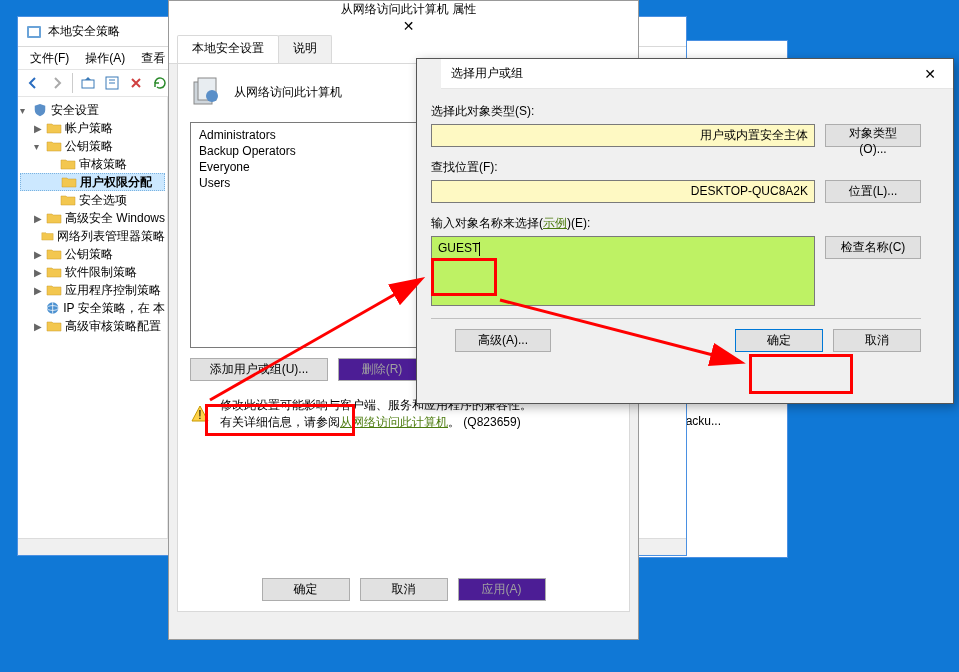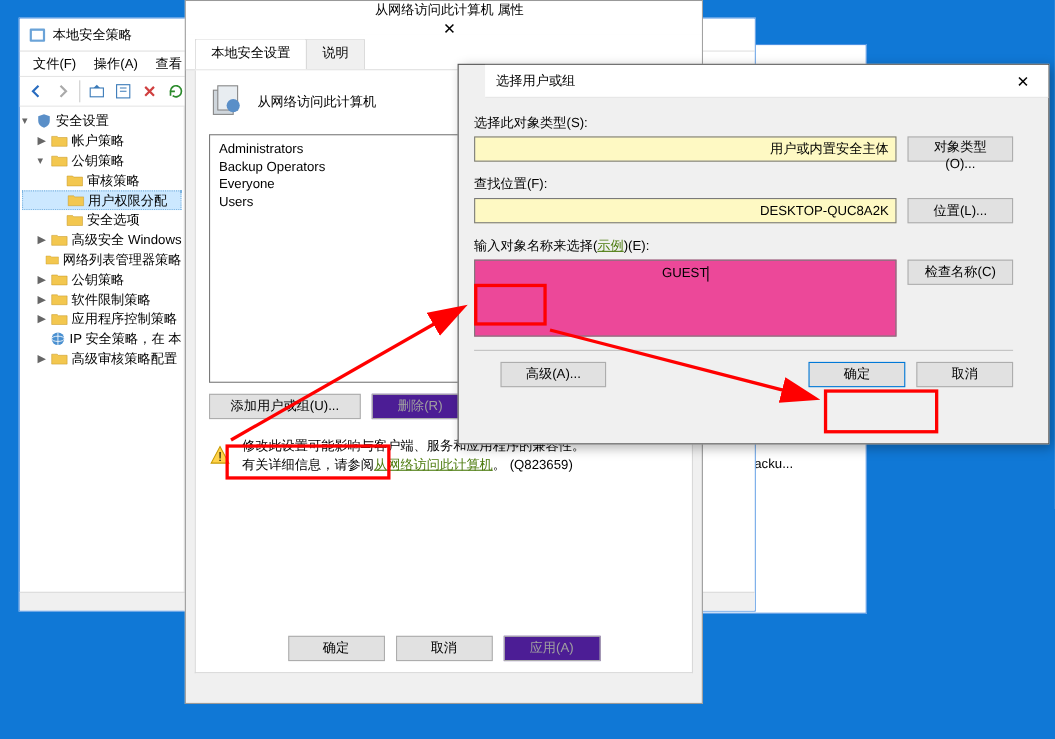--- a/index.html
+++ b/index.html
@@ -12,21 +12,21 @@
 .mmc-menubar { height: 22px; display: flex; align-items: center; padding: 0 6px; gap: 4px; background: #fff; }
 .mmc-menubar span { padding: 2px 6px; cursor: default; }
 .mmc-toolbar { height: 28px; display: flex; align-items: center; padding: 0 4px; gap: 2px; border-top: 1px solid #e5e5e5; border-bottom: 1px solid #e5e5e5; background: #fff; }
 .mmc-toolbar .tb { width: 22px; height: 22px; display: flex; align-items: center; justify-content: center; }
 .mmc-body { display: flex; height: calc(100% - 80px); }
 .tree { width: 150px; border-right: 1px solid #e5e5e5; overflow: hidden; padding: 4px 2px; }
 .tree-row { display: flex; align-items: center; height: 18px; white-space: nowrap; }
 .tree-row .indent { display: inline-block; }
 .tree-row .arrow { width: 12px; color: #666; font-size: 10px; }
 .tree-row .ficon { width: 16px; height: 14px; margin-right: 3px; }
-.tree-row.sel { background: #cce8ff; border: 1px dotted #7bb3e0; }
+.tree-row.sel { background: #cce8ff; border: 1px dotted #7bb3e0; font-weight: bold; }
 .mmc-content { flex: 1; background: #fff; }
 .scrollbar-h { position: absolute; bottom: 0; left: 0; right: 0; height: 17px; background: #f0f0f0; border-top: 1px solid #dcdcdc; }
 
 
 .props-window { position: absolute; left: 168px; top: 0; width: 471px; height: 640px; background: #f0f0f0; border: 1px solid #999; }
 .props-titlebar { height: 30px; background: #fff; display: flex; align-items: center; justify-content: space-between; padding: 0 0 0 10px; flex-direction: column; }
 .props-titlebar .wclose { width: 46px; height: 30px; display: flex; align-items: center; justify-content: center; font-size: 14px; }
 .tabs { background: #fff; border-bottom: 1px solid #d9d9d9; display: flex; padding: 4px 8px 0 8px; }
 .tab { padding: 4px 14px 6px 14px; background: #fff; border: 1px solid #d9d9d9; border-bottom: none; margin-right: -1px; border-radius: 2px 2px 0 0; }
 .tab.inactive { background: #f0f0f0; }
@@ -49,21 +49,21 @@
 .right-panel .rows div { padding: 1px 0; white-space: nowrap; overflow: hidden; text-overflow: ellipsis; }
 
 
 .select-window { position: absolute; left: 416px; top: 58px; width: 538px; height: 346px; background: #f0f0f0; border: 1px solid #555; box-shadow: 3px 3px 10px rgba(0,0,0,0.3); }
 .select-titlebar { height: 30px; background: #fff; display: flex; align-items: center; justify-content: space-between; padding: 0 0 0 10px; border-bottom: 1px solid #e5e5e5; margin-left: 24px; }
 .select-titlebar .wclose { width: 46px; height: 30px; display: flex; align-items: center; justify-content: center; font-size: 14px; }
 .select-body { padding: 14px 32px 10px 14px; }
 .field-label { margin-bottom: 4px; }
 .field-row { display: flex; gap: 10px; margin-bottom: 12px; }
 .field-input { flex: 1; height: 23px; border: 1px solid #7a7a7a; background: #fef9c3; padding: 0 6px; line-height: 21px; text-align: right; }
-.textarea { flex: 1; height: 70px; border: 1px solid #7a7a7a; background: #ec4899; padding: 4px 6px; text-align: center; }
+.textarea { flex: 1; height: 70px; border: 1px solid #7a7a7a; background: #bef264; padding: 4px 6px; }
 .select-footer { display: flex; justify-content: space-between; margin-top: 10px; margin-left: 24px; }
 .select-footer .right-btns { display: flex; gap: 10px; }
 
 
 .redbox { position: absolute; border: 3px solid #ff0000; pointer-events: none; z-index: 100; }
 .arrow-svg { position: absolute; pointer-events: none; z-index: 99; }
 
 
 svg.folder { fill: #f3c74f; }
 </style>

